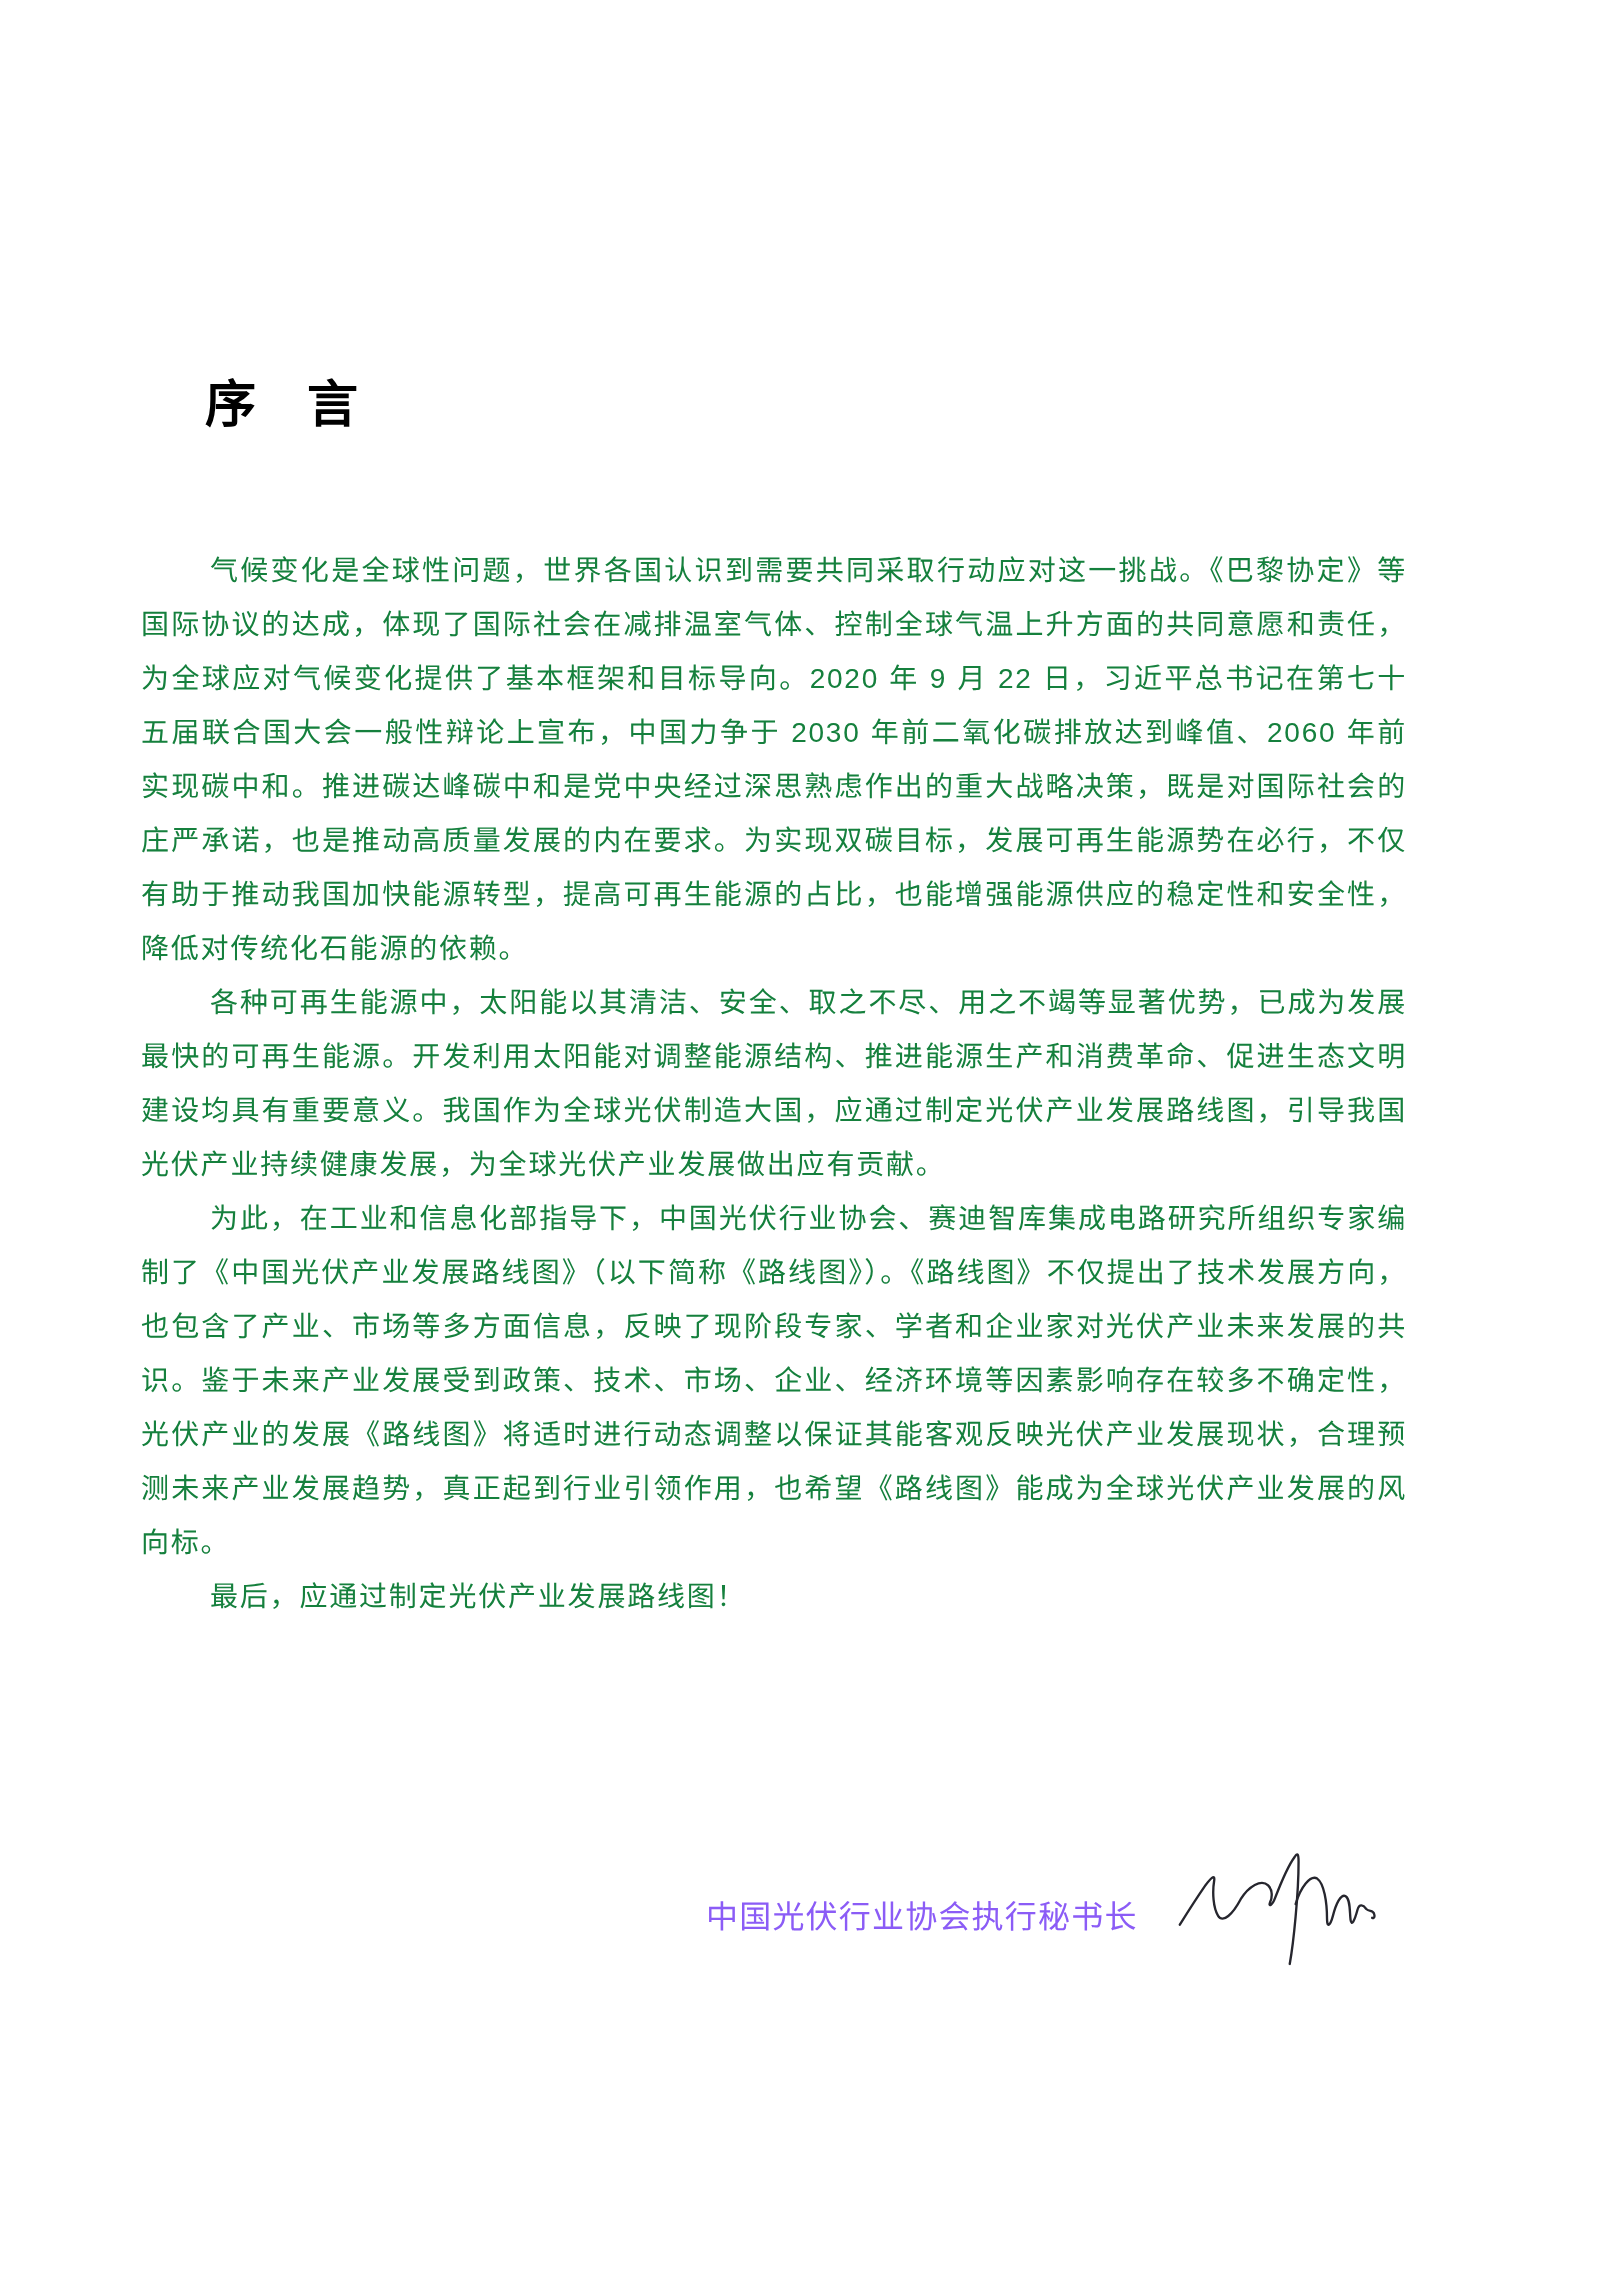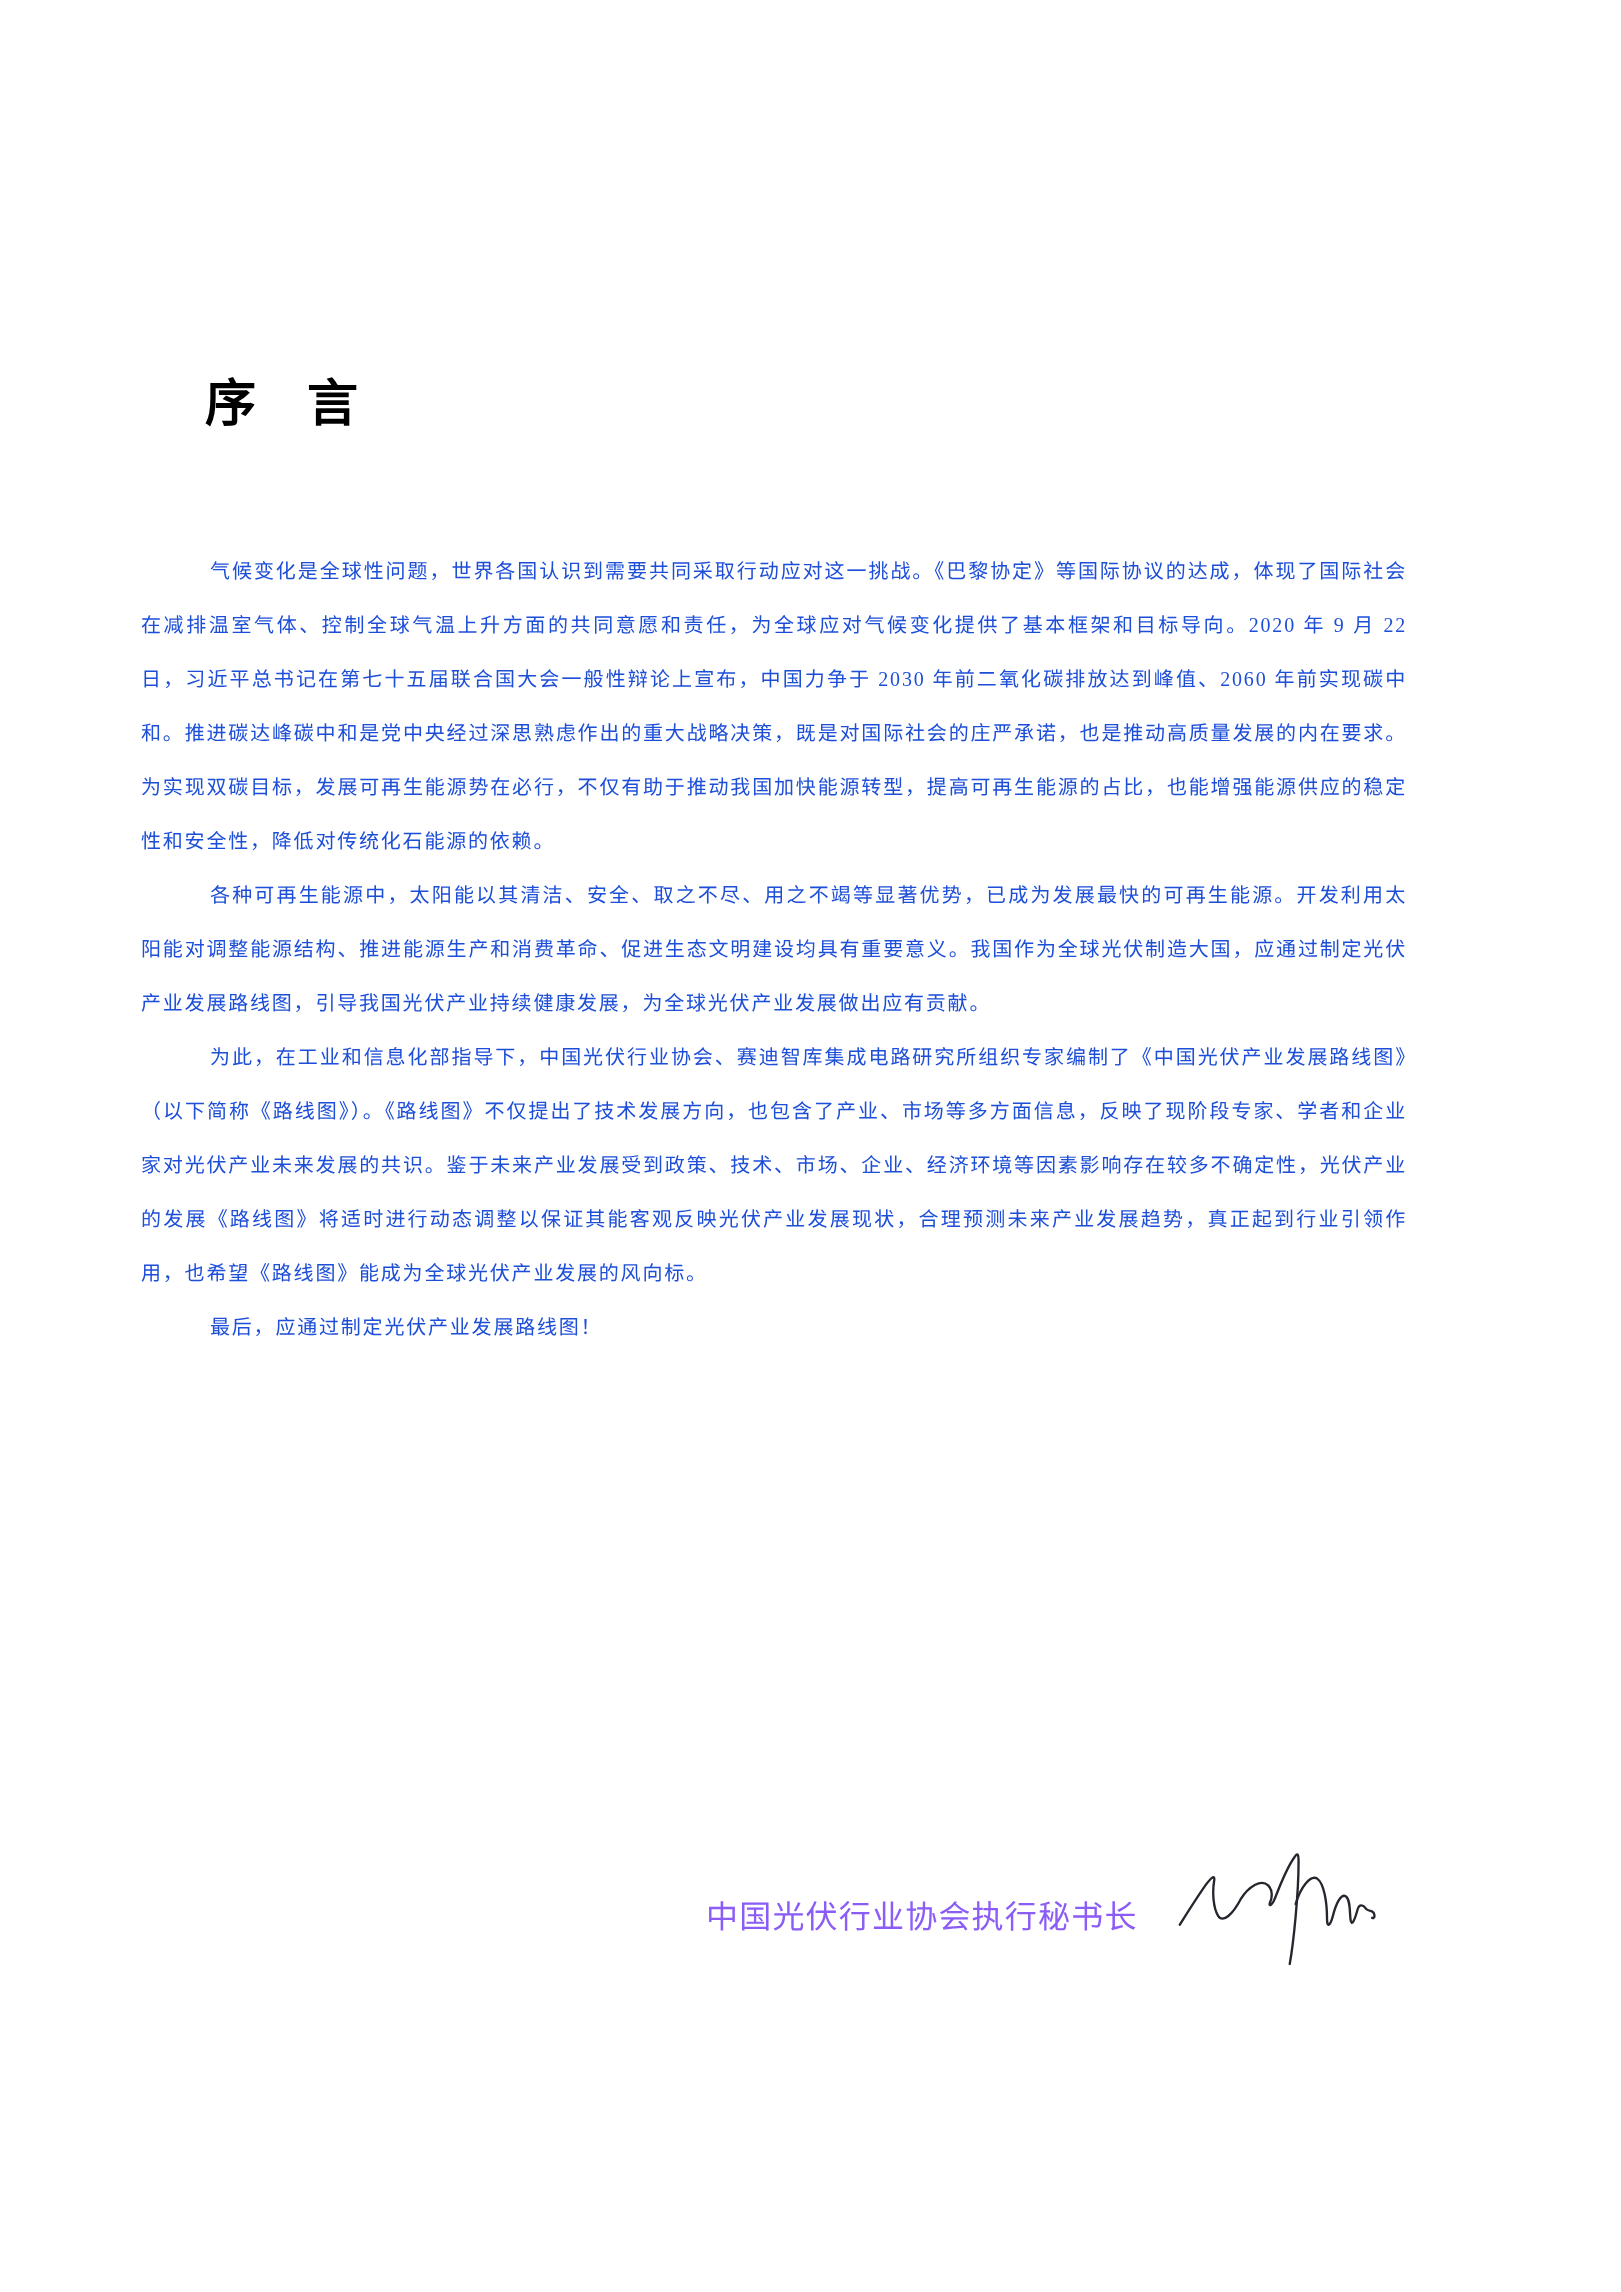--- a/index.html
+++ b/index.html
@@ -3,44 +3,44 @@
 <meta charset="utf-8">
 <style>
   * { margin: 0; padding: 0; box-sizing: border-box; }
   html, body { background: #ffffff; }
   .page {
     position: relative;
     width: 1621px;
     height: 2184px;
     background: #ffffff;
     overflow: hidden;
-    font-family: Liberation Serif, serif;
+    font-family: Liberation Sans, sans-serif;
     color: #131313;
   }
   .title {
     position: absolute;
     left: 205px;
     top: 375px;
     font-size: 51px;
     line-height: 59px;
     font-weight: 700;
     color: #000000;
     white-space: pre;
   }
   .content {
     position: absolute;
     left: 141px;
     top: 544px;
     width: 1266px;
-    font-size: 20px;
+    font-size: 28px;
     line-height: 54px;
     letter-spacing: 1.8px;
     text-align: justify;
     text-justify: inter-ideograph;
-    color: #1d4ed8;
+    color: #15803d;
   }
   .para {
     text-indent: 69px;
     margin: 0;
   }
   .sig-label {
     position: absolute;
     left: 706px;
     top: 1891px;
     font-size: 32px;

